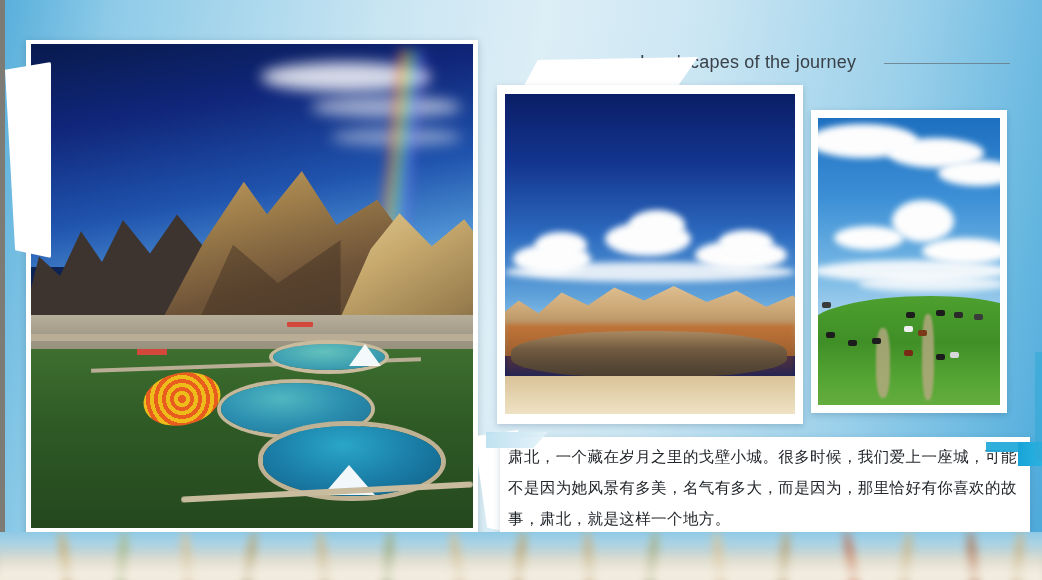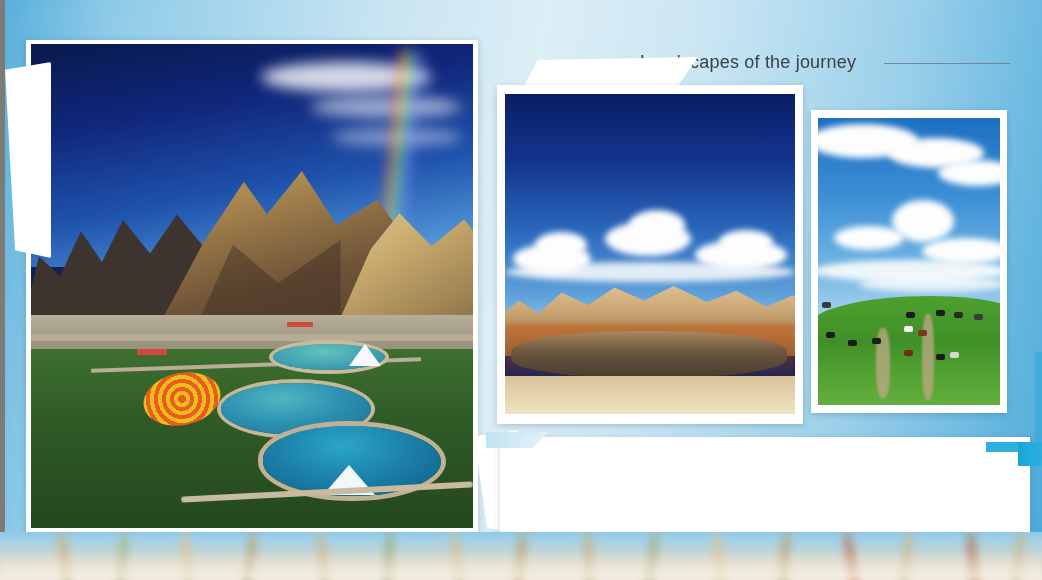--- a/index.html
+++ b/index.html
@@ -290,20 +290,21 @@
       <div class="cow" style="left:86px;top:232px;background:#7a2a14;"></div>
       <div class="cow" style="left:118px;top:236px;background:#1c1c1c;"></div>
       <div class="cow" style="left:132px;top:234px;background:#d8d8d8;"></div>
       <div class="cow" style="left:4px;top:184px;background:#3a3a3a;"></div>
     </div>
   </div>
 
   <div class="cap-swoosh"></div>
   <div class="caption-card"></div>
   <div class="cap-fold"></div>
+  <div class="caption-text">肃北，一个藏在岁月之里的戈壁小城。很多时候，我们爱上一座城，可能不是因为她风景有多美，名气有多大，而是因为，那里恰好有你喜欢的故事，肃北，就是这样一个地方。</div>
   <div class="cap-tab2"></div>
   <div class="cap-tab"></div>
   <div class="right-accent"></div>
 
   <div class="reeds">
     <div class="blade" style="left:60px;background:#c9b27e;transform:rotate(-7deg);"></div>
     <div class="blade" style="left:118px;background:#a8b98b;transform:rotate(5deg);"></div>
     <div class="blade" style="left:182px;background:#d6c39a;transform:rotate(-4deg);"></div>
     <div class="blade" style="left:246px;background:#b7a97e;transform:rotate(8deg);"></div>
     <div class="blade" style="left:318px;background:#cbb98f;transform:rotate(-6deg);"></div>

